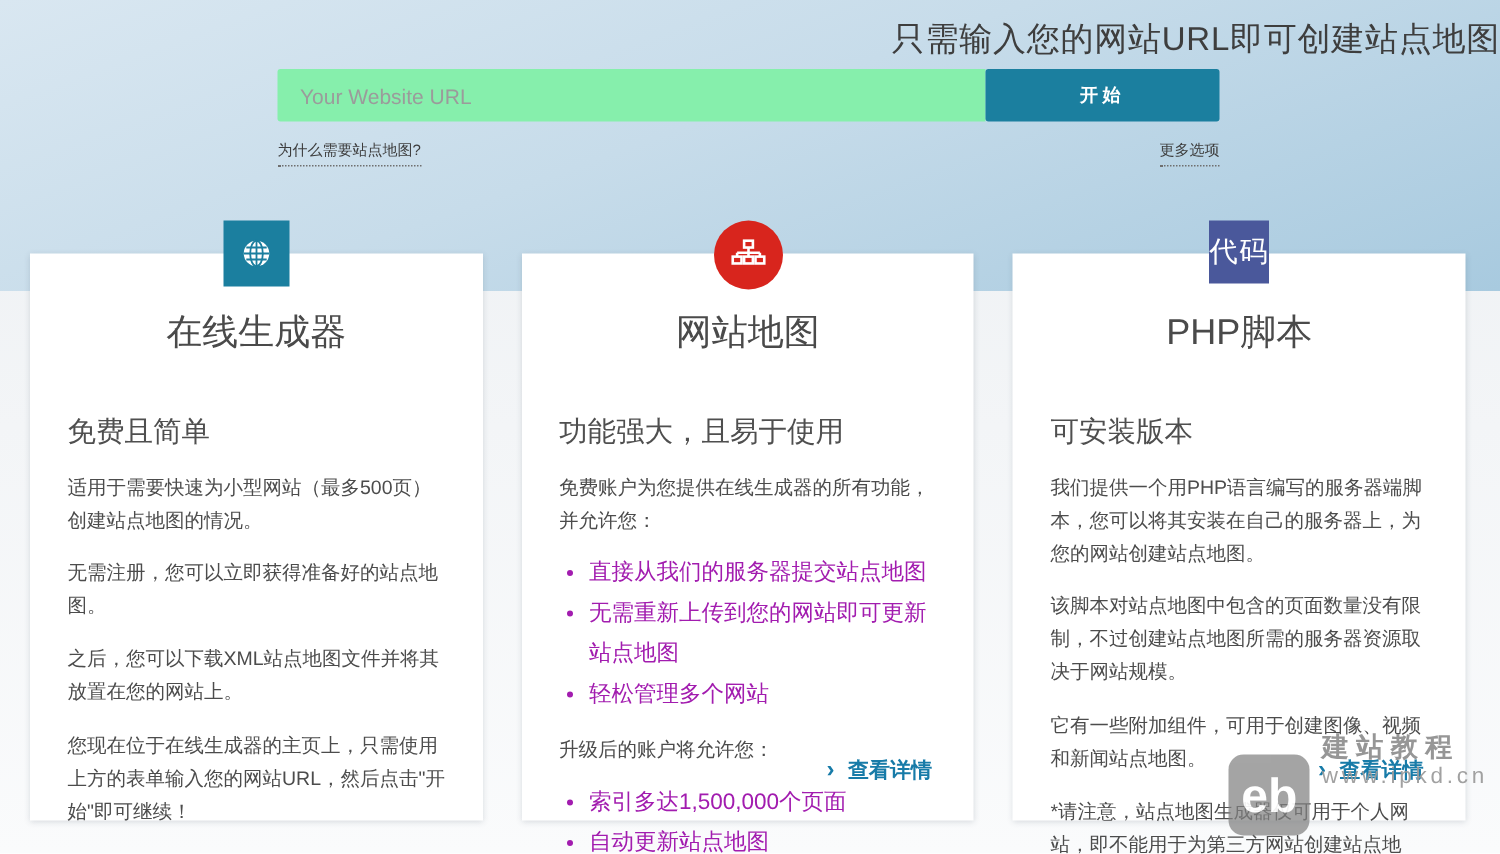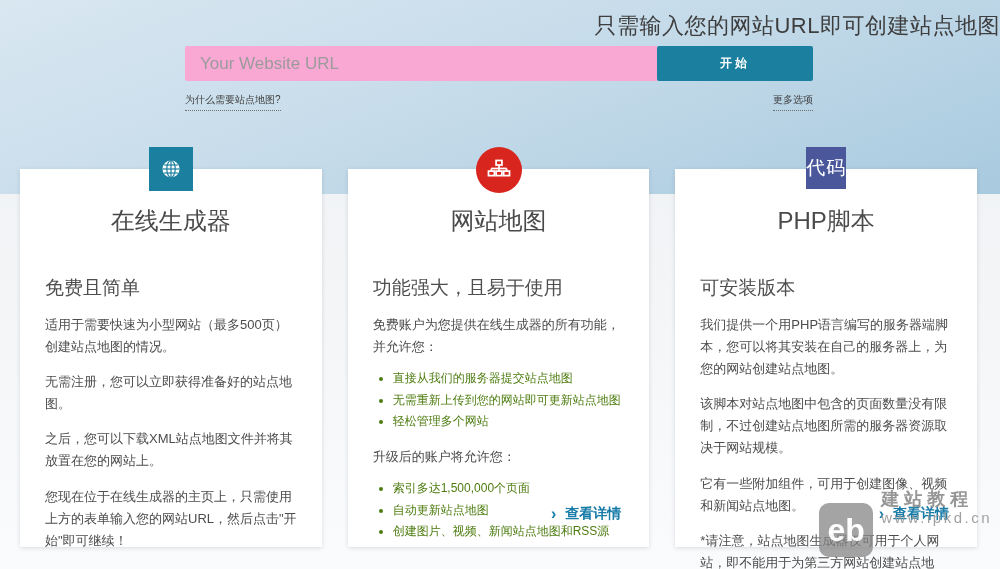--- a/index.html
+++ b/index.html
@@ -17,22 +17,22 @@
   .hero-title {
     position: absolute; top: 11px; left: 0; width: 1000px;
     text-align: right; font-size: 22px; font-weight: 500; color: #3e3e3e;
     letter-spacing: 0.5px;
   }
   .form-row {
     position: absolute; top: 46px; left: 185px; width: 628px; height: 35px;
     display: flex;
   }
   .url-input {
-    flex: 1; border: none; outline: none; background: #f9a8d4;
-    padding: 13px 15px; font-size: 17px; color: #444;
+    flex: 1; border: none; outline: none; background: #86efac;
+    padding: 13px 15px; font-size: 14px; color: #444;
     border-radius: 2px 0 0 2px;
     font-family: "Liberation Sans", sans-serif;
   }
   .url-input::placeholder { color: #9b9b9b; }
   .start-btn {
     width: 156px; border: none; cursor: pointer;
     background: #1b7f9f; color: #ffffff;
     font-size: 12px; font-weight: bold; letter-spacing: 3px;
     border-radius: 2px; font-family: "Liberation Sans", sans-serif;
   }
@@ -64,21 +64,21 @@
   }
   .card-title {
     margin-top: 30px; text-align: center;
     font-size: 24px; font-weight: 400; color: #4a4a4a;
   }
   .card-subtitle {
     margin-top: 38px; font-size: 19px; font-weight: 400; color: #4f4f4f;
   }
   .card p { font-size: 13px; line-height: 1.7; color: #4c4c4c; margin-top: 13px; }
   .card ul { margin: 10px 0 0 20px; }
-  .card li { font-size: 12px; line-height: 1.8; color: #4d7c0f; }
+  .card li { font-size: 15px; line-height: 1.8; color: #a21caf; }
   .details-link {
     position: absolute; bottom: 24px; right: 28px;
     font-size: 14px; font-weight: bold; color: #177ba8; cursor: pointer;
     display: flex; align-items: center; gap: 9px;
   }
   .chevron { font-size: 16px; font-weight: bold; line-height: 1; }
 
   .watermark {
     position: absolute; right: 8px; bottom: 12px;
     display: flex; align-items: center; gap: 8px; opacity: 0.92;

